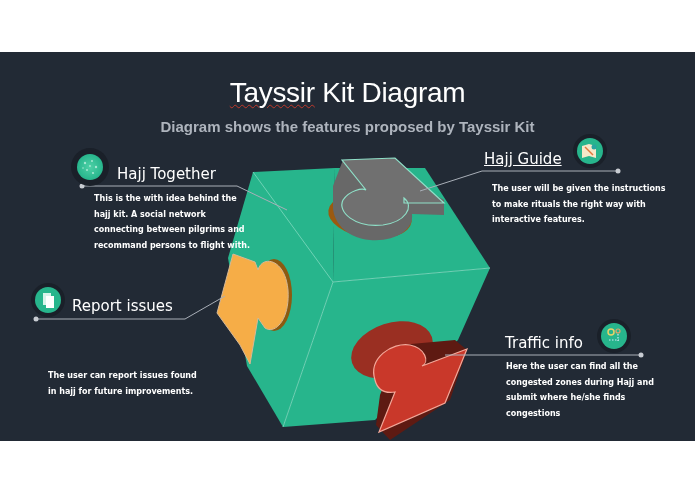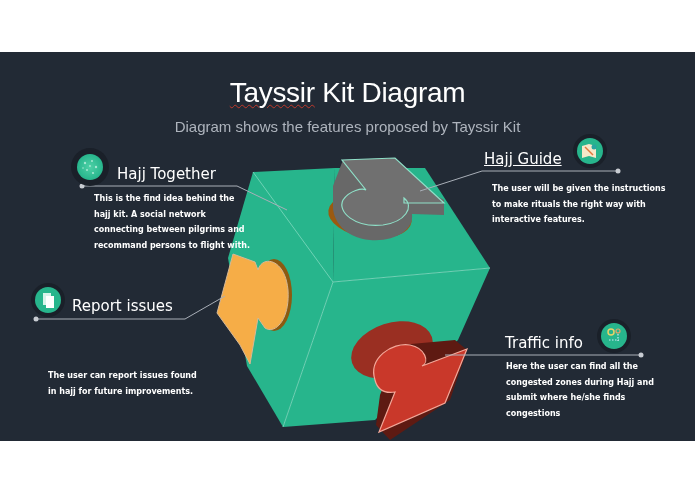--- a/index.html
+++ b/index.html
@@ -11,21 +11,21 @@
     position: absolute; left: 0; top: 52px; width: 695px; height: 389px;
     background: #222a35;
   }
   .title {
     position: absolute; left: 0; width: 695px; top: 18px; text-align: center;
     color: #ffffff; font-size: 28px; line-height: 46px; font-weight: normal;
     font-family: "Liberation Sans", sans-serif; letter-spacing: -0.3px;
   }
   .subtitle {
     position: absolute; left: 0; width: 695px; top: 66px; text-align: center;
-    color: #aeb4bd; font-size: 15px; line-height: 18px;
+    color: #aeb4bd; font-size: 15px; line-height: 18px; font-weight: bold;
   }
   .squiggle { text-decoration: underline wavy #c0392b; text-decoration-thickness: 1px; text-underline-offset: 2px; }
   .diagram-svg { position: absolute; left: 0; top: 0; }
   .feature-title {
     position: absolute; color: #ffffff; font-size: 15px; line-height: 18px;
     font-family: "DejaVu Sans", sans-serif; font-weight: normal;
   }
   .feature-desc {
     position: absolute; color: #ffffff; font-size: 8px; line-height: 15.5px; font-weight: bold;
     font-family: "DejaVu Sans", sans-serif;
@@ -95,21 +95,21 @@
             <circle cx="10" cy="16" r="1"></circle>
             <circle cx="16" cy="19" r="1.1"></circle>
             <circle cx="6" cy="14" r="0.8"></circle>
             <circle cx="13" cy="12" r="0.9"></circle>
           </g>
         </svg>
     </div>
   </div>
   <div class="feature-title" style="left:117px; top:113px;">Hajj Together</div>
   <div class="feature-desc" style="left:94px; top:139px;">
-    <div>This is the find idea behind the</div>
+    <div>This is the with idea behind the</div>
     <div>hajj kit. A social network</div>
     <div>connecting between pilgrims and</div>
     <div>recommand persons to flight with.</div>
   </div>
 
   <div class="icon-circle" style="left:31px; top:231px; width:34px; height:34px;">
     <div class="icon-inner">
       <svg width="26" height="26" viewBox="0 0 26 26">
           <rect x="8" y="6" width="8" height="12" fill="#d8f3ea"></rect>
           <rect x="11" y="9" width="8" height="12" fill="#ffffff"></rect>

